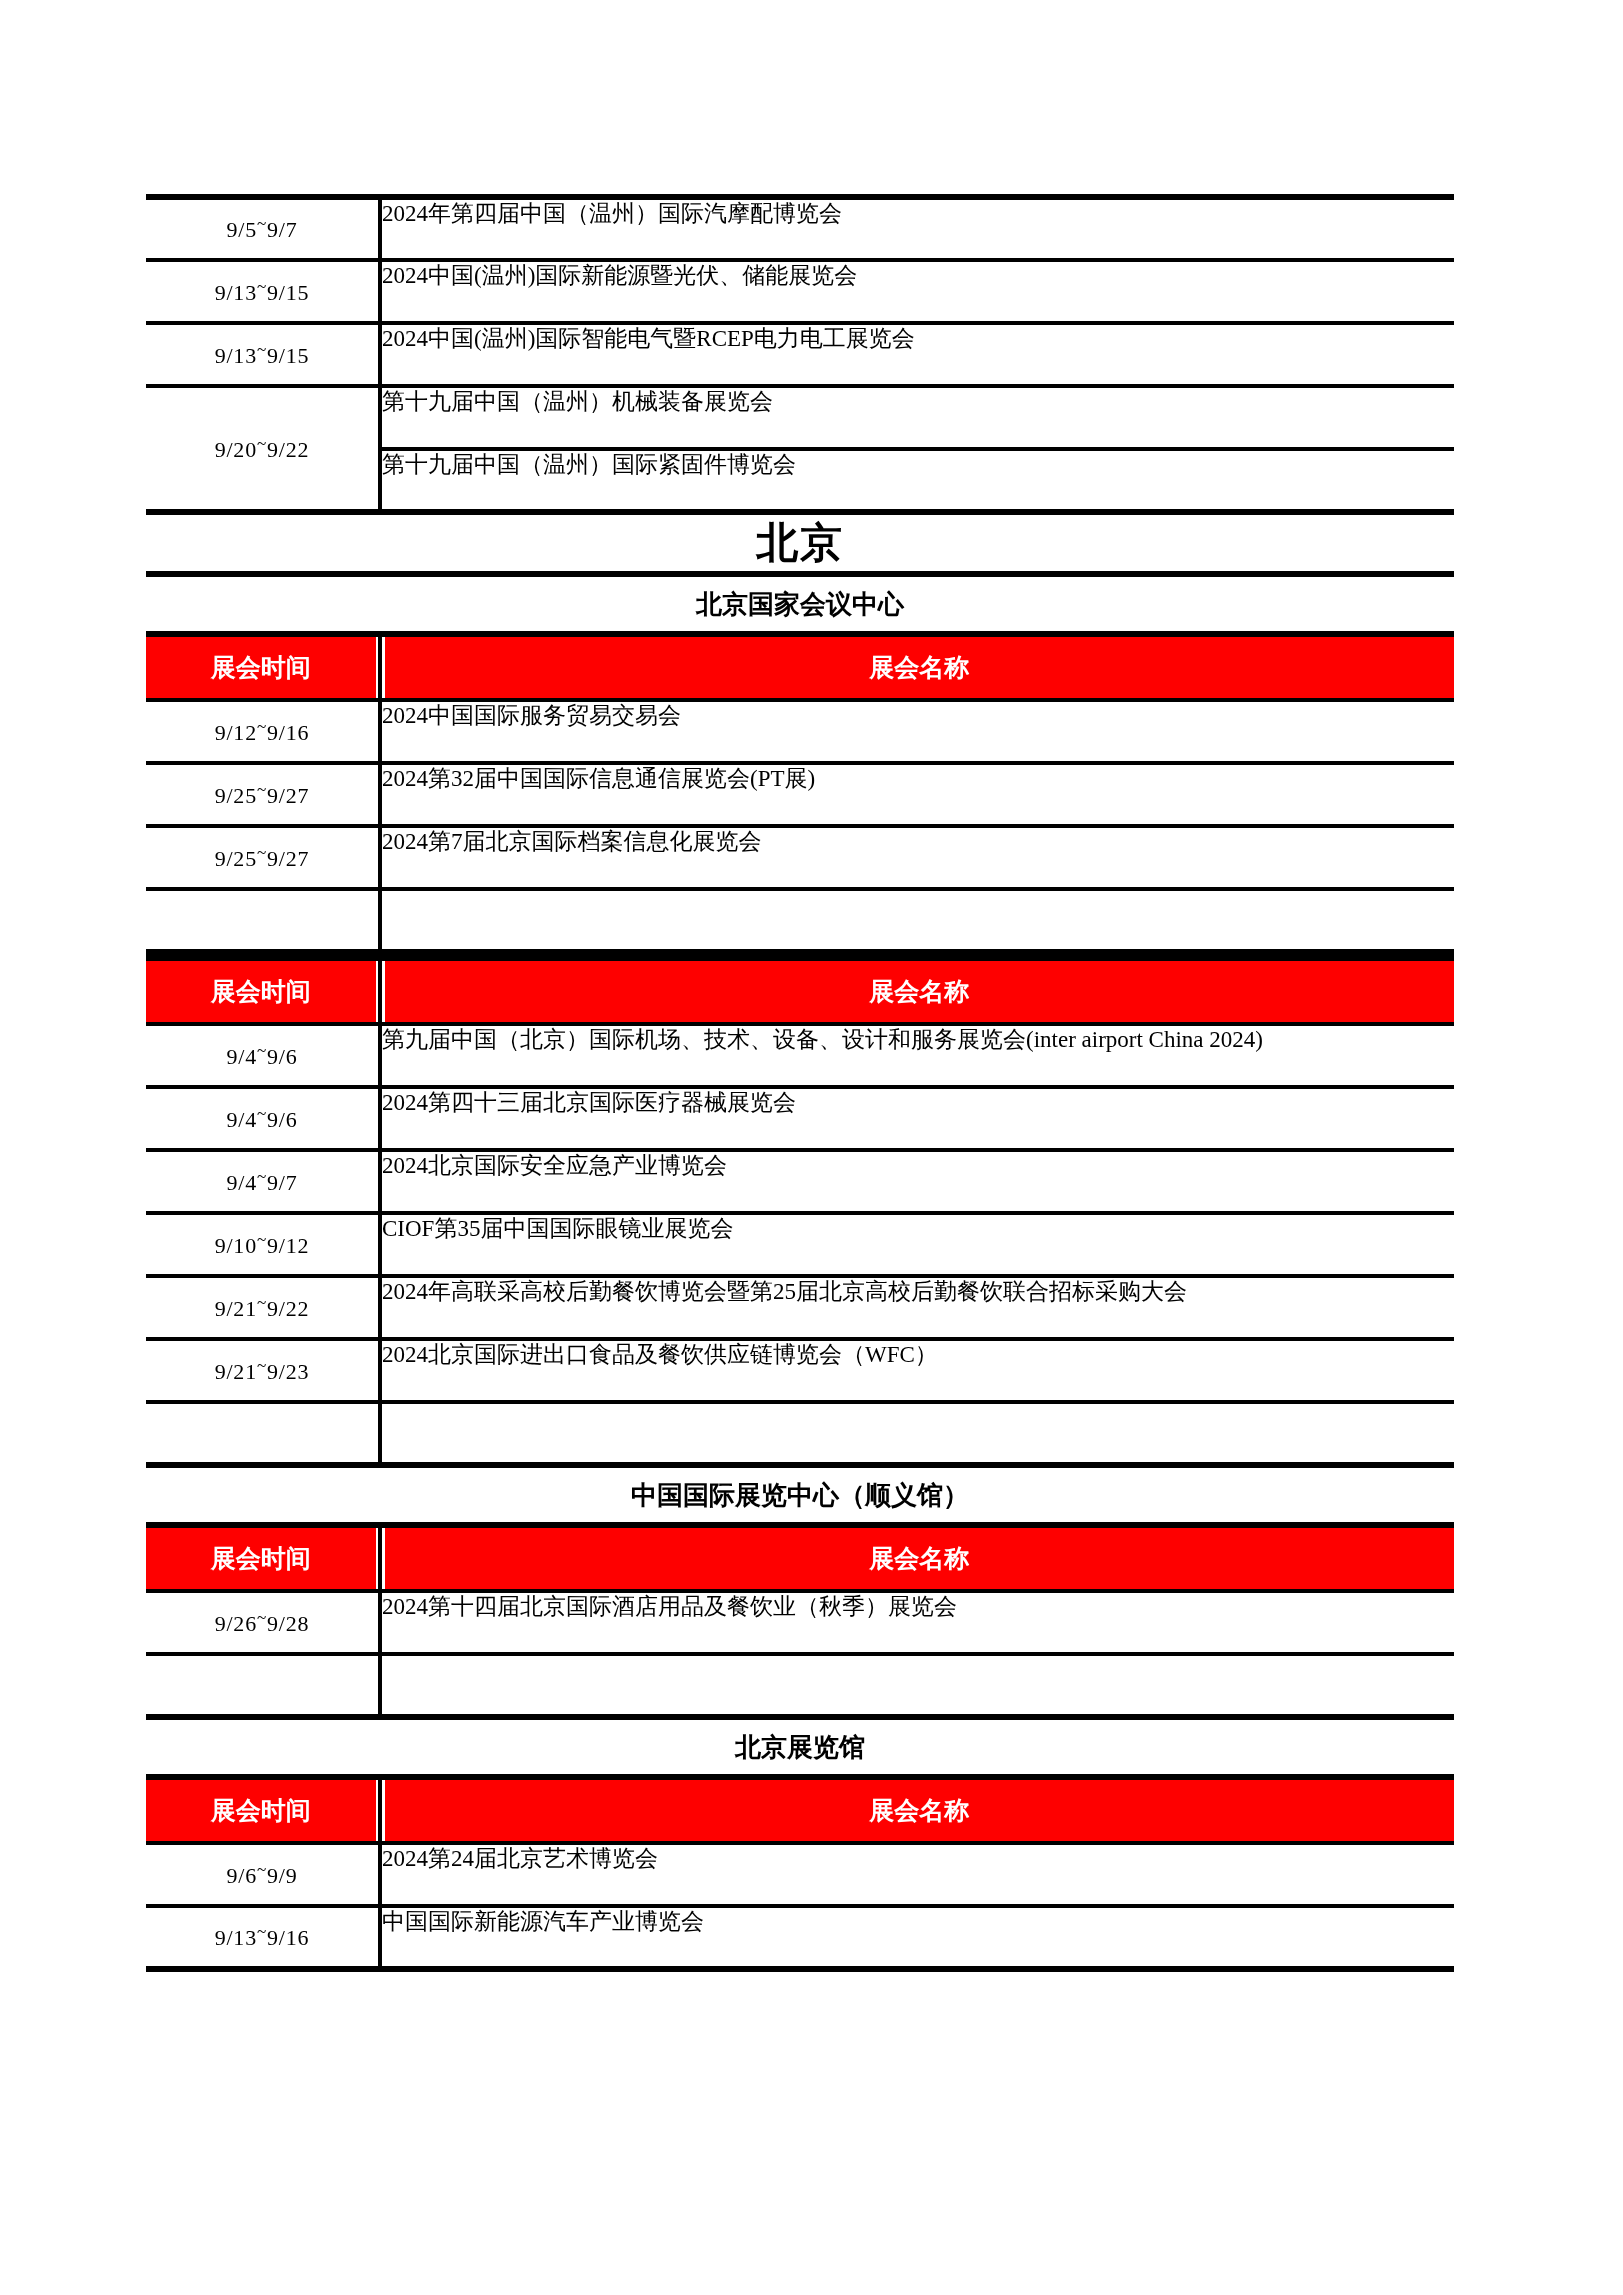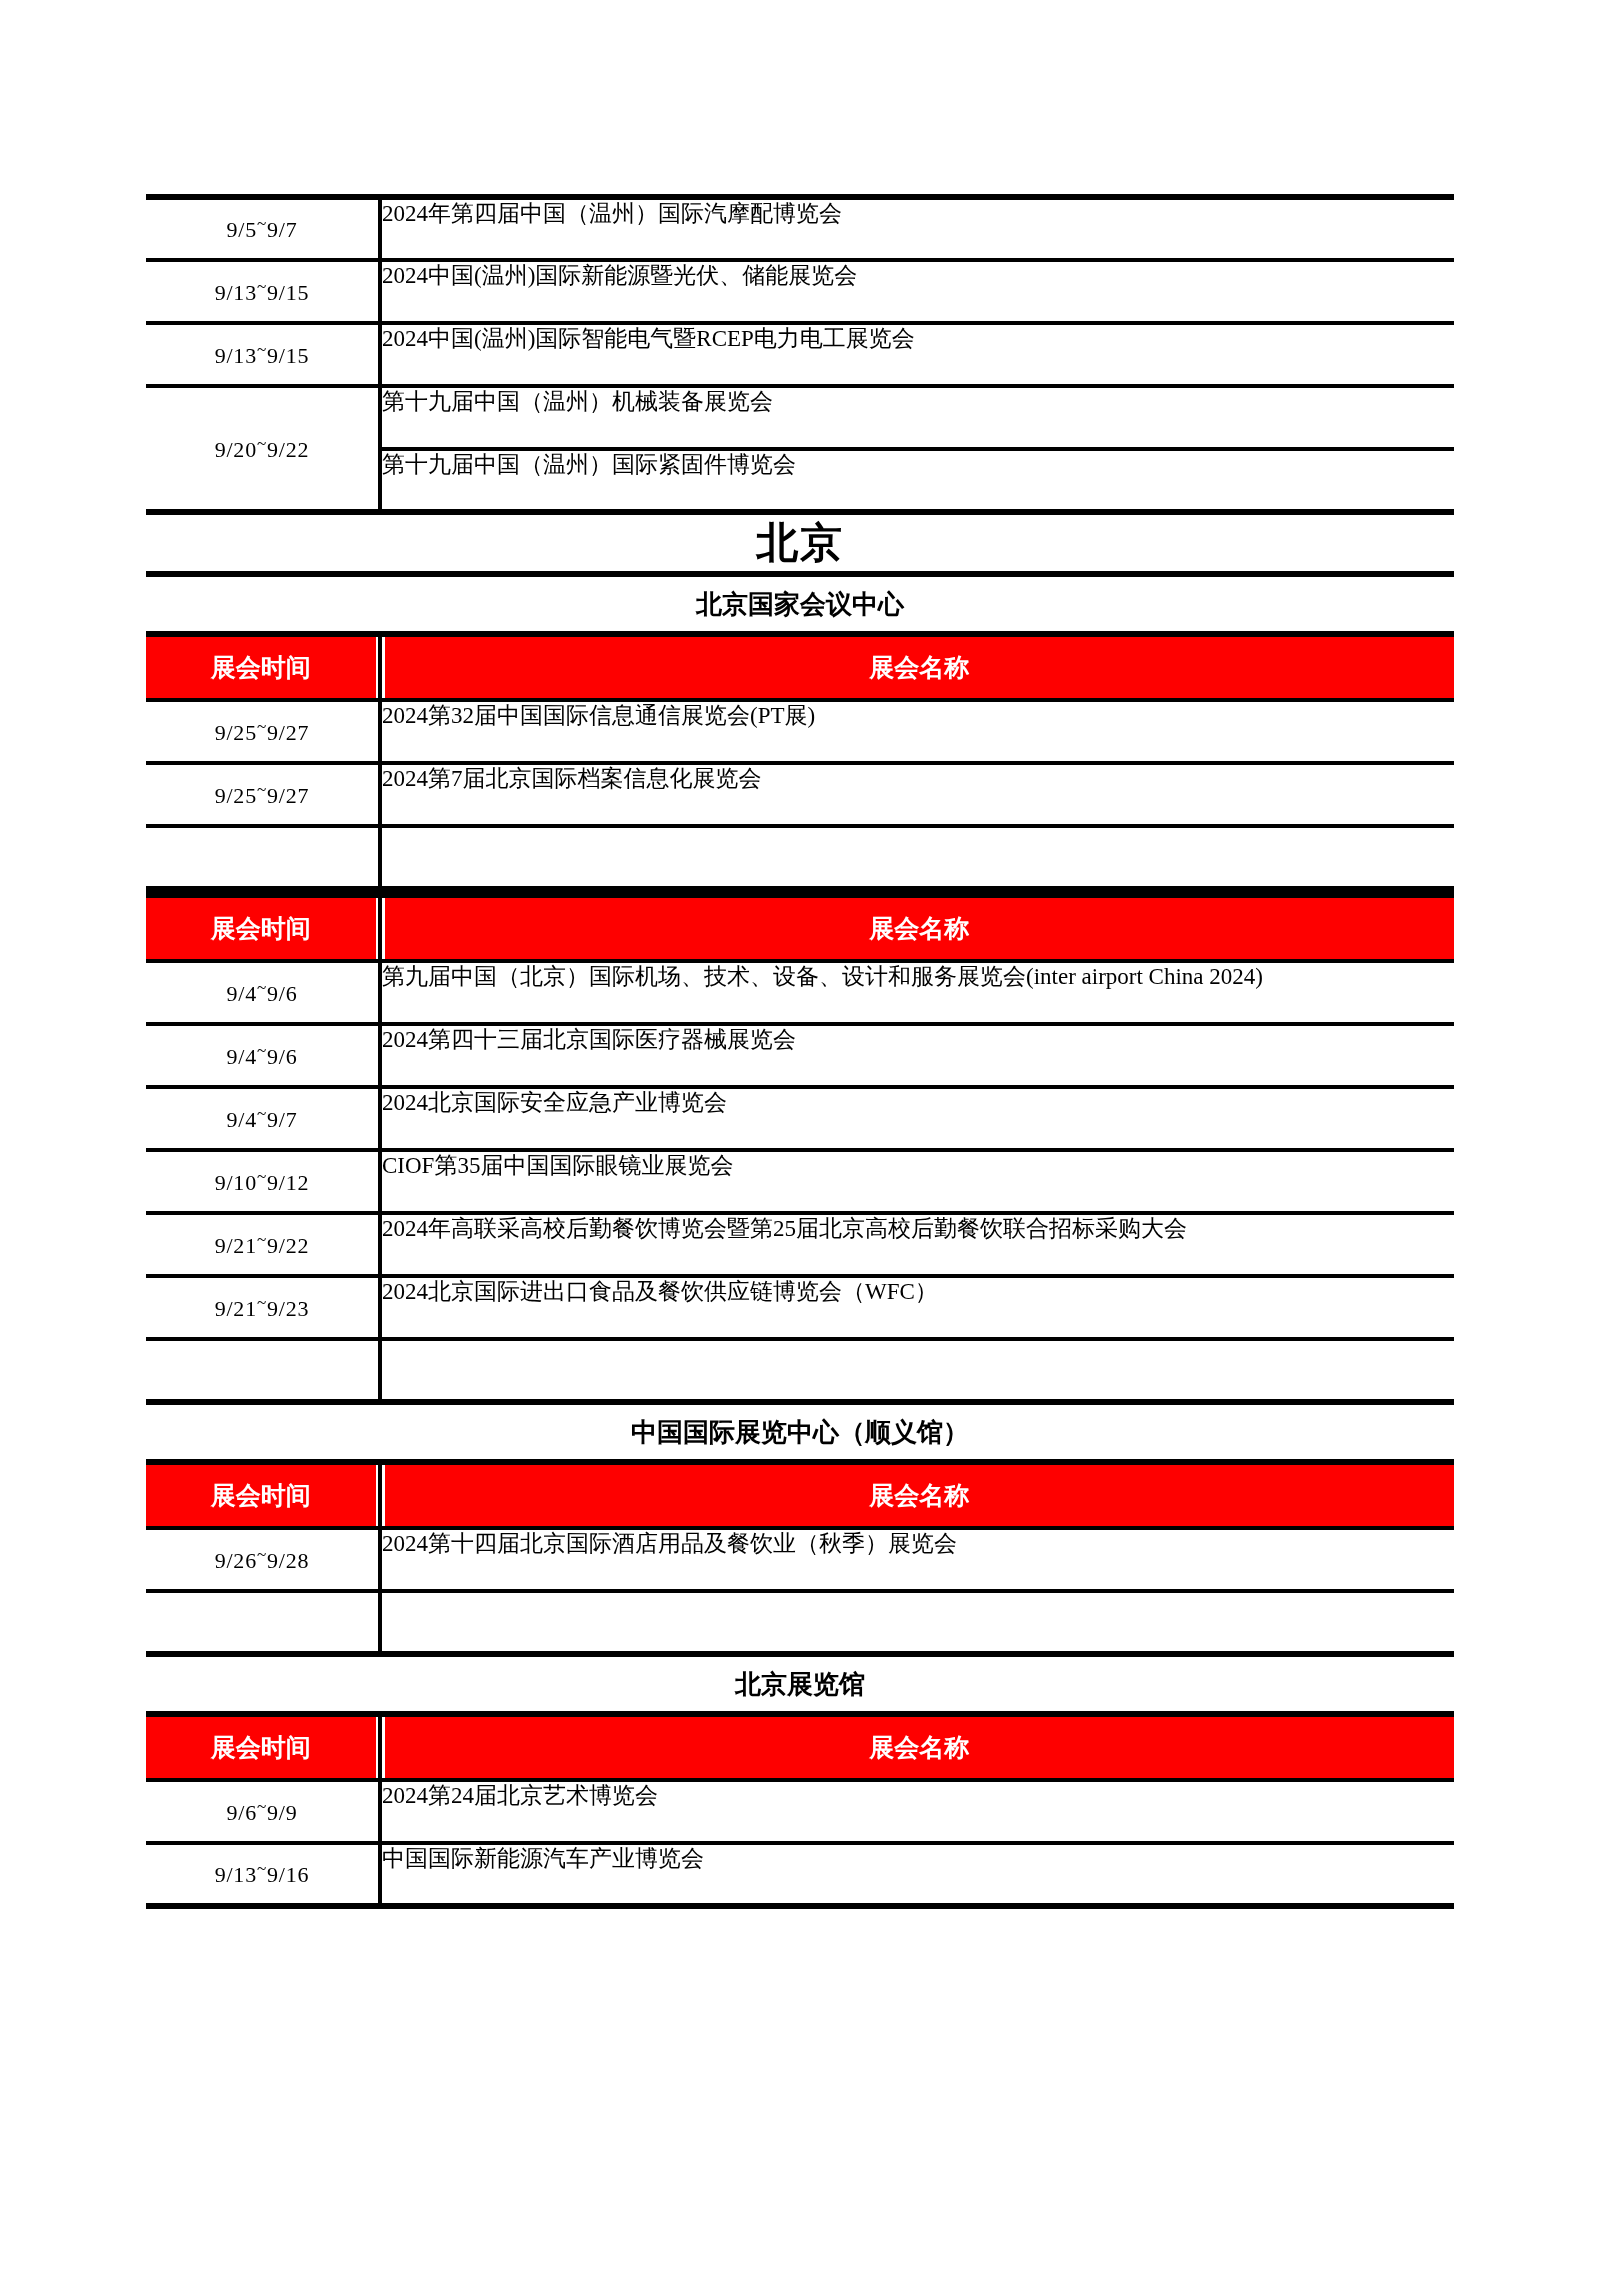--- a/index.html
+++ b/index.html
@@ -144,20 +144,24 @@
             </th>
           <th class="name">
               <div class="th-fill">
                 <span>展会名称</span>
               </div>
             </th>
         </tr>
       </thead>
       <tbody>
         <tr class="body">
+          <td class="date">9/12<span class="tld">~</span>9/16</td>
+          <td class="name">2024中国国际服务贸易交易会</td>
+        </tr>
+        <tr class="body">
           <td class="date">9/25<span class="tld">~</span>9/27</td>
           <td class="name">2024第32届中国国际信息通信展览会(PT展)</td>
         </tr>
         <tr class="body">
           <td class="date">9/25<span class="tld">~</span>9/27</td>
           <td class="name">2024第7届北京国际档案信息化展览会</td>
         </tr>
         <tr class="body last">
           <td class="date"></td>
           <td class="name"></td>

